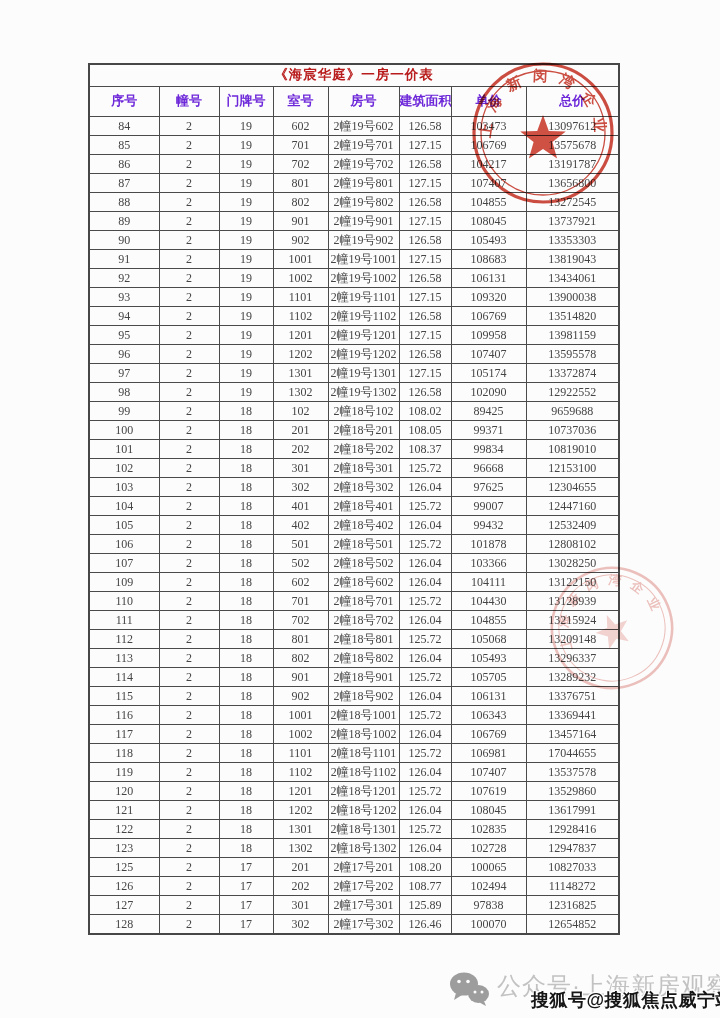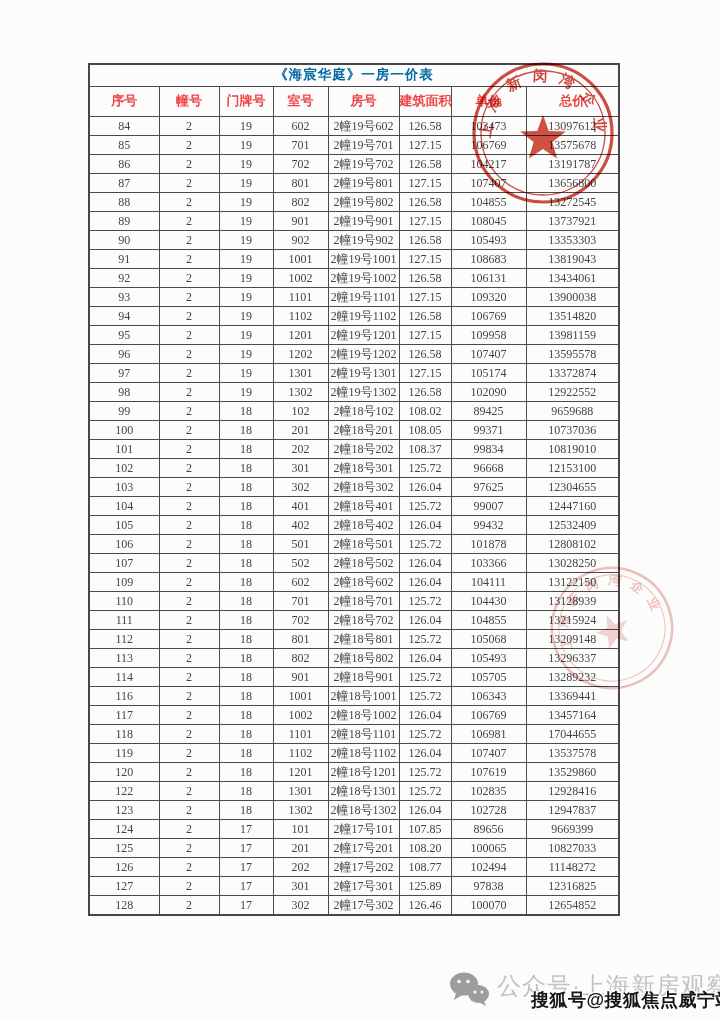--- a/index.html
+++ b/index.html
@@ -29,27 +29,27 @@
     padding: 0;
     overflow: hidden;
     white-space: nowrap;
   }
   table.price { border: 2px solid #474747; }
   td.title-cell {
     height: 22px;
     font-size: 13.5px;
     font-weight: 600;
     letter-spacing: 1px;
-    color: #0369a1;
+    color: #b91c1c;
   }
   tr.head-row th {
     height: 30px;
     font-size: 13px;
     font-weight: 600;
-    color: #ef4444;
+    color: #6d28d9;
   }
   tbody.data tr td {
     height: 18.2px;
     font-size: 12px;
     line-height: 18px;
     color: #454545;
   }
 
   
   .stamp {
@@ -414,20 +414,30 @@
           <td>114</td>
           <td>2</td>
           <td>18</td>
           <td>901</td>
           <td>2幢18号901</td>
           <td>125.72</td>
           <td>105705</td>
           <td>13289232</td>
         </tr>
         <tr>
+          <td>115</td>
+          <td>2</td>
+          <td>18</td>
+          <td>902</td>
+          <td>2幢18号902</td>
+          <td>126.04</td>
+          <td>106131</td>
+          <td>13376751</td>
+        </tr>
+        <tr>
           <td>116</td>
           <td>2</td>
           <td>18</td>
           <td>1001</td>
           <td>2幢18号1001</td>
           <td>125.72</td>
           <td>106343</td>
           <td>13369441</td>
         </tr>
         <tr>
@@ -464,48 +474,48 @@
           <td>120</td>
           <td>2</td>
           <td>18</td>
           <td>1201</td>
           <td>2幢18号1201</td>
           <td>125.72</td>
           <td>107619</td>
           <td>13529860</td>
         </tr>
         <tr>
+          <td>121</td>
+          <td>2</td>
+          <td>18</td>
+          <td>1202</td>
+          <td>2幢18号1202</td>
+          <td>126.04</td>
+          <td>108045</td>
+          <td>13617991</td>
+        </tr>
+        <tr>
           <td>122</td>
           <td>2</td>
           <td>18</td>
           <td>1301</td>
           <td>2幢18号1301</td>
           <td>125.72</td>
           <td>102835</td>
           <td>12928416</td>
         </tr>
         <tr>
           <td>123</td>
           <td>2</td>
           <td>18</td>
           <td>1302</td>
           <td>2幢18号1302</td>
           <td>126.04</td>
           <td>102728</td>
           <td>12947837</td>
-        </tr>
-        <tr>
-          <td>124</td>
-          <td>2</td>
-          <td>17</td>
-          <td>101</td>
-          <td>2幢17号101</td>
-          <td>107.85</td>
-          <td>89656</td>
-          <td>9669399</td>
         </tr>
         <tr>
           <td>125</td>
           <td>2</td>
           <td>17</td>
           <td>201</td>
           <td>2幢17号201</td>
           <td>108.20</td>
           <td>100065</td>
           <td>10827033</td>

